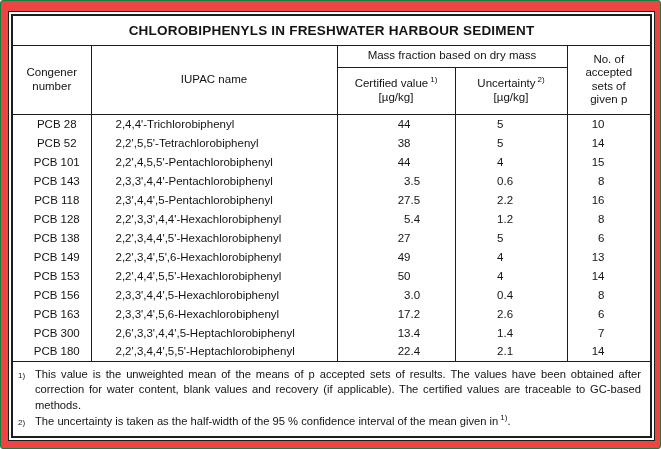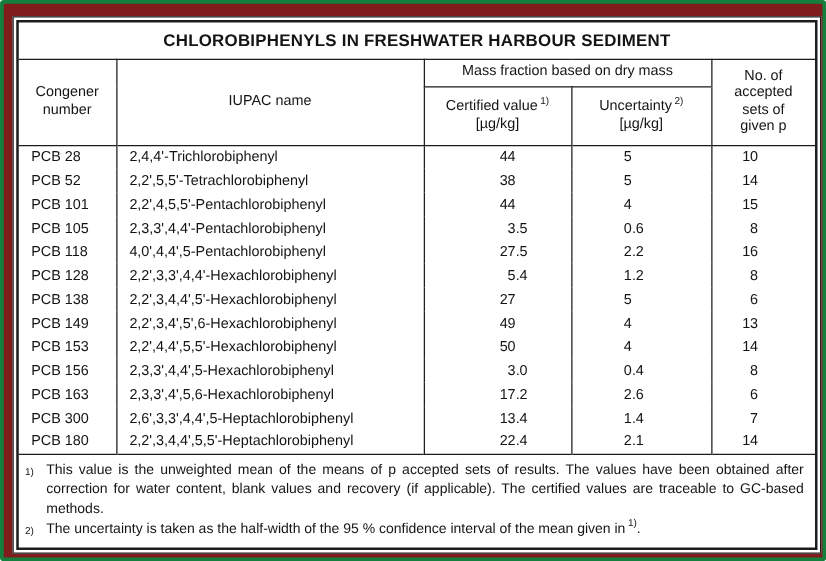--- a/index.html
+++ b/index.html
@@ -8,22 +8,22 @@
     background: #ffffff;
     font-family: "Liberation Sans", sans-serif;
     color: #141414;
     position: relative;
     overflow: hidden;
   }
   .page {
     position: absolute; left: 0; top: 0;
     width: 661px; height: 449px;
     box-sizing: border-box;
-    background: #7f1d1d;
-    border: 3px solid #15803d;
+    background: #ef4444;
+    border: 1px solid #15803d;
     border-radius: 3px;
   }
   
   .doc-frame {
     position: absolute; left: 7px; top: 10px;
     width: 647px; height: 430px;
     box-sizing: border-box;
     border: 1px solid #1c1c1c;
     padding: 2px;
     background: #ffffff;
@@ -71,22 +71,22 @@
     vertical-align: super;
     line-height: 0;
     margin-left: 2px;
   }
   tbody.data tr { height: 19px; }
   tbody.data td {
     font-size: 11.5px;
     vertical-align: middle;
     border-top: none; border-bottom: none;
   }
-  .c-cong  { text-align: left; padding-left: 10px; }
-  .c-iupac { text-align: left; padding-left: 10px; }
+  .c-cong  { text-align: center; padding-left: 10px; }
+  .c-iupac { text-align: left; padding-left: 24px; }
   .num { display: flex; width: 100%; }
   .num .ip { text-align: right; white-space: pre; }
   .num .fp { text-align: left; flex: 1 1 auto; }
   .c-cert .ip { flex: 0 0 73px; }
   .c-unc  .ip { flex: 0 0 48px; }
   .c-sets .ip { flex: 0 0 37px; }
   .row-foot td {
     border-top: 1.5px solid #1c1c1c;
     vertical-align: top;
     padding: 5px 9px 0 5px;
@@ -224,21 +224,21 @@
               </td>
     <td class="c-sets b-left">
                 <span class="num">
                   <span class="ip">15</span>
                   <span class="fp"></span>
                 </span>
               </td>
   </tr>
 
   <tr>
-    <td class="c-cong">PCB 105</td>
+    <td class="c-cong">PCB 143</td>
     <td class="c-iupac b-left">2,3,3',4,4'-Pentachlorobiphenyl</td>
     <td class="c-cert b-left">
                 <span class="num">
                   <span class="ip">3</span>
                   <span class="fp">.5</span>
                 </span>
               </td>
     <td class="c-unc b-left">
                 <span class="num">
                   <span class="ip">0</span>
@@ -248,21 +248,21 @@
     <td class="c-sets b-left">
                 <span class="num">
                   <span class="ip">8</span>
                   <span class="fp"></span>
                 </span>
               </td>
   </tr>
 
   <tr>
     <td class="c-cong">PCB 118</td>
-    <td class="c-iupac b-left">4,0',4,4',5-Pentachlorobiphenyl</td>
+    <td class="c-iupac b-left">2,3',4,4',5-Pentachlorobiphenyl</td>
     <td class="c-cert b-left">
                 <span class="num">
                   <span class="ip">27</span>
                   <span class="fp">.5</span>
                 </span>
               </td>
     <td class="c-unc b-left">
                 <span class="num">
                   <span class="ip">2</span>
                   <span class="fp">.2</span>

